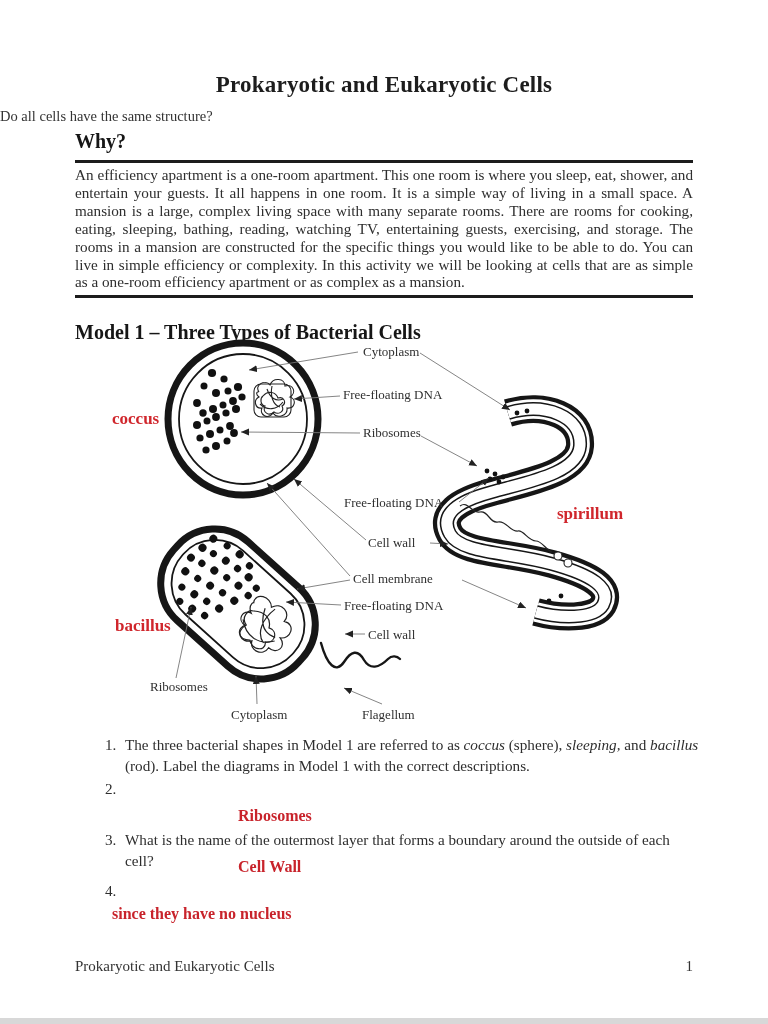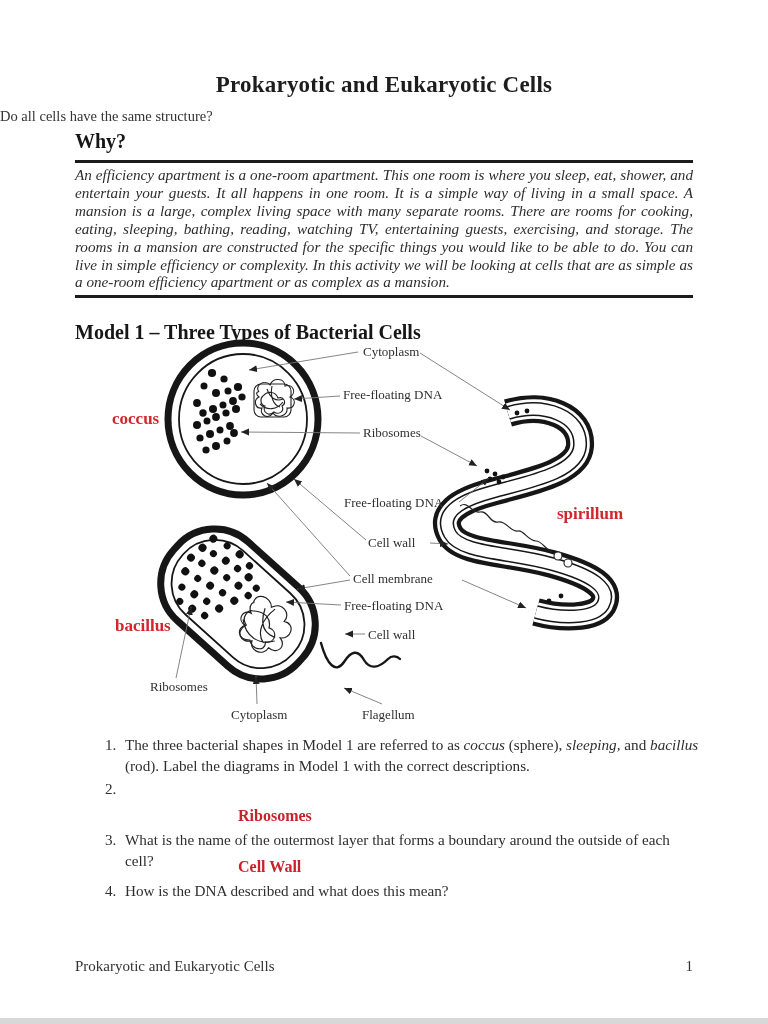--- a/index.html
+++ b/index.html
@@ -7,21 +7,21 @@
        font-family:"Liberation Serif", serif;color:#2b2b2b;}
   .abs{position:absolute;}
   .page-title{top:72px;left:0;width:768px;text-align:center;
               font-size:23px;font-weight:bold;color:#1d1d1d;letter-spacing:.2px;}
   .subtitle{top:108px;left:0;width:768px;text-align:left;font-size:14.5px;color:#333;}
   .why{top:130px;left:75px;font-size:20px;font-weight:bold;color:#161616;}
   .rule{left:75px;width:618px;height:2.6px;background:#1c1c1c;}
   .rule1{top:160px;}
   .rule2{top:295px;}
   .intro{top:166px;left:75px;width:618px;font-size:15.2px;line-height:17.9px;
-         text-align:justify;color:#2e2e2e;margin:0;font-style:italic;}
+         text-align:justify;color:#2e2e2e;margin:0;}
   .model{top:303px;left:75px;font-size:20px;font-weight:bold;color:#161616;margin-top:18px;}
   .diagram{top:335px;left:75px;}
   .q{position:absolute;left:105px;width:575px;font-size:15.2px;line-height:21px;
      color:#2e2e2e;padding-left:20px;}
   .qn{position:absolute;left:0;top:0;}
   .ans{position:absolute;font-weight:bold;font-size:16px;color:#c8232b;line-height:23px;}
   .footer{top:958px;left:75px;width:618px;display:flex;
           justify-content:space-between;font-size:15px;color:#333;}
   .bottom-strip{left:0;bottom:0;width:768px;height:6px;background:#d8d8d8;}
   svg text{font-family:"Liberation Serif", serif;font-size:13px;fill:#2f2f2f;}
@@ -195,23 +195,23 @@
 <div class="ans" style="left:238px;top:804px">Ribosomes</div>
 
 <div class="q" style="top:829px">
   <span class="qn">3.</span>
   <span>What is the name of the outermost layer that forms a boundary around the outside of each cell?</span>
 </div>
 <div class="ans" style="left:238px;top:855px">Cell Wall</div>
 
 <div class="q" style="top:880px">
   <span class="qn">4.</span>
-  <span>How is the DNA described and what does this mean?</span>
 </div>
 <div class="ans" style="left:112px;top:902px">
+  <div>since they have no nucleus</div>
 </div>
 
 <div class="abs footer">
   <span>Prokaryotic and Eukaryotic Cells</span>
   <span>1</span>
 </div>
 
 <div class="abs bottom-strip"></div>
 
 </body></html>

